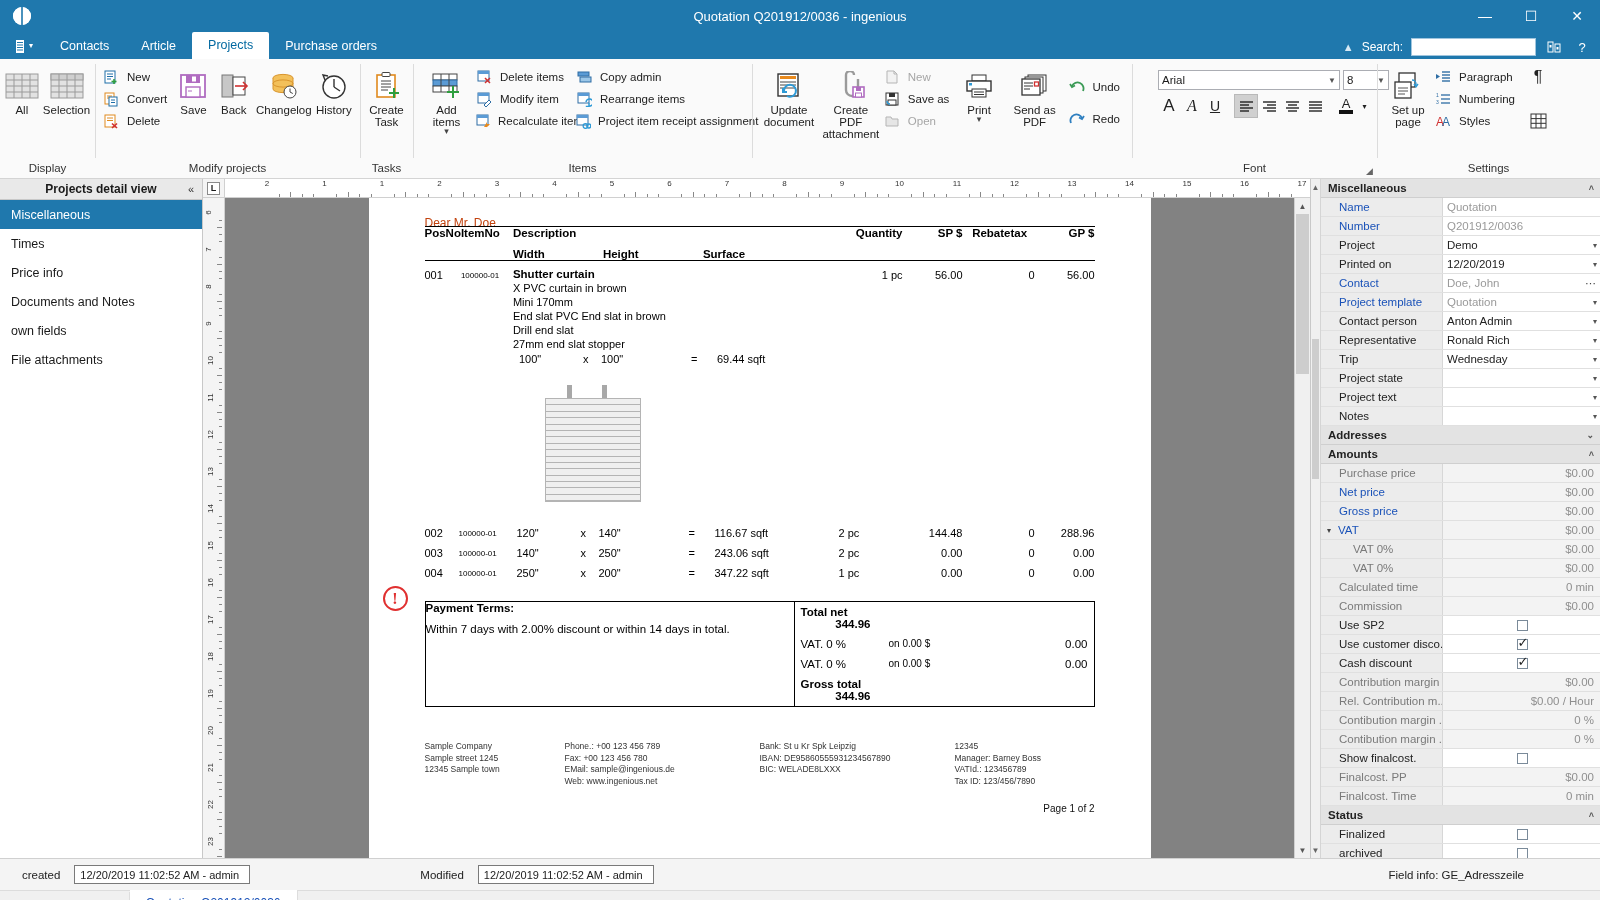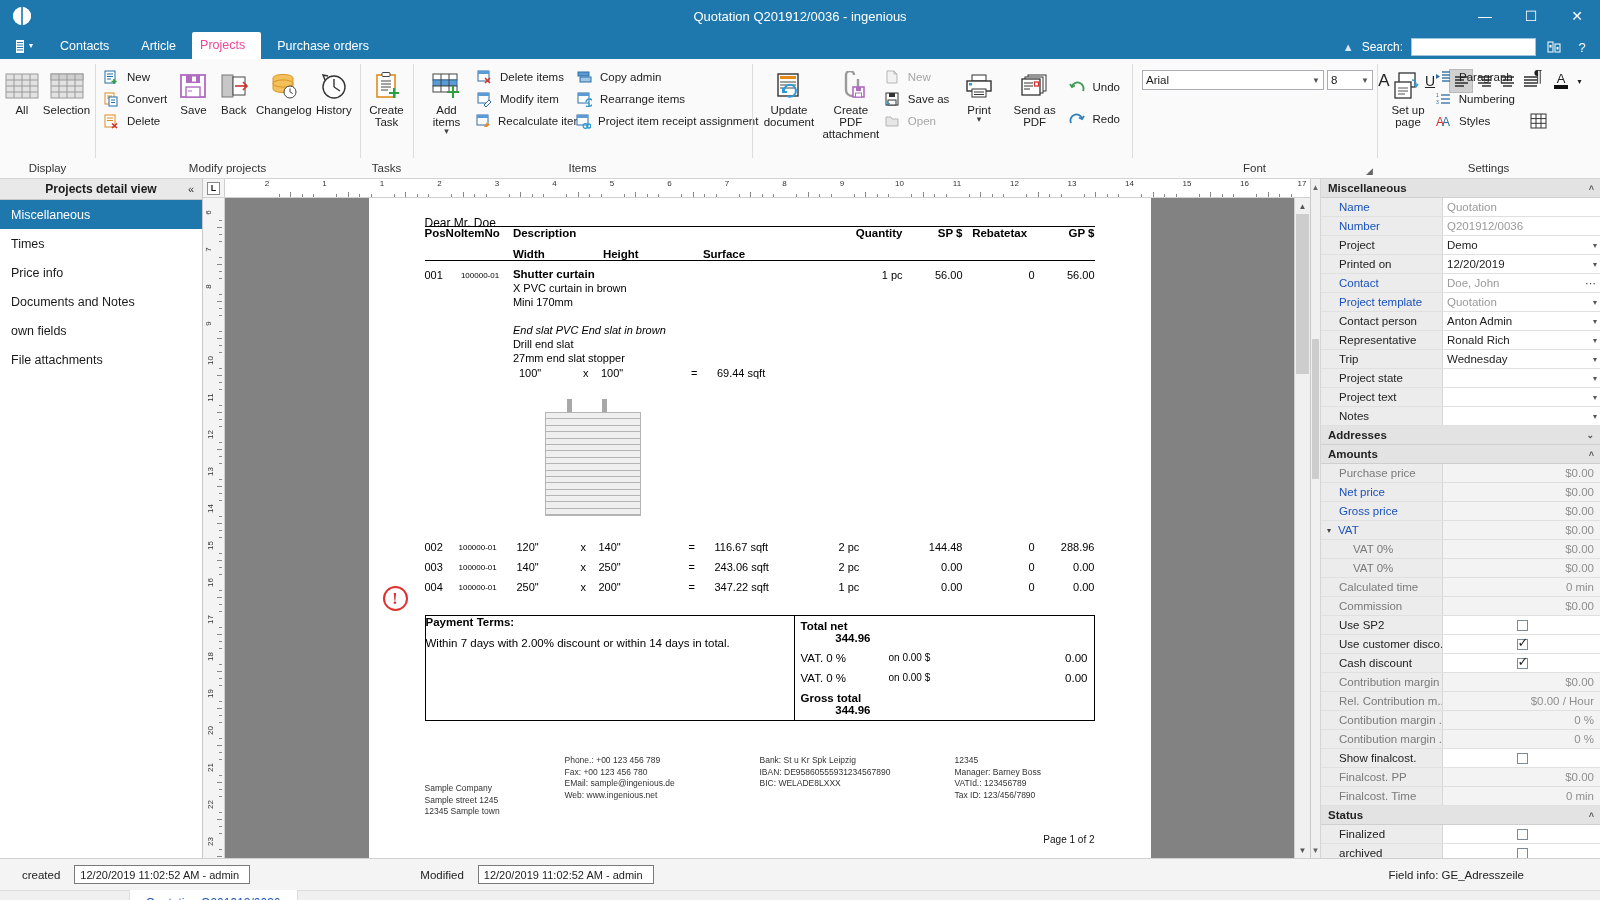--- a/index.html
+++ b/index.html
@@ -31,21 +31,21 @@
   .tabstrip {
     height:27px; background:#1f78ad; display:flex; align-items:flex-end; position:relative;
   }
   .menu-btn {
     width:44px; height:27px; display:flex; align-items:center; justify-content:center; gap:2px;
   }
   .ribbon-tab {
     padding:0 16px; height:25px; line-height:25px; color:#ffffff; font-size:12.5px;
   }
   .ribbon-tab.active {
-    background:#ffffff; color:#ec4899; border-radius:2px 2px 0 0; height:27px; line-height:27px;padding-left:8px;
+    background:#ffffff; color:#0369a1; border-radius:2px 2px 0 0; height:27px; line-height:27px;
   }
   .search-area {
     margin-left:auto; display:flex; align-items:center; gap:8px; padding:0 8px 3px 0; color:#fff;
   }
   .search-caret { font-size:11px; color:#d7e9f5; }
   .search-label { font-size:12px; }
   .search-input {
     width:125px; height:18px; border:1px solid #9fc5de; background:#fff;
     font-size:11px; padding:0 3px; font-family:"Liberation Sans", sans-serif;
   }
@@ -133,21 +133,21 @@
   }
   .vscroll {
     width:16px; background:#f0f0f0; border-left:1px solid #d0d0d0; position:relative;
   }
   .vscroll .arrow {
     height:16px; display:flex; align-items:center; justify-content:center; font-size:8px; color:#555;
     background:#f0f0f0;
   }
   .vscroll .thumb { position:absolute; left:1px; right:1px; background:#cdcdcd; }
   
-  .doc-cut { font-size:12px; color:#000000; height:10px; overflow:hidden; }
+  .doc-cut { font-size:12px; color:#c2410c; height:10px; overflow:hidden; }
   .doc-intro { font-size:11.5px; margin:16px 0 14px 8px; }
   table.items { width:100%; border-collapse:collapse; font-size:11px; }
   table.items th, table.items td { padding:0; }
   .ithead { border-top:1px solid #000; border-bottom:1px solid #000; }
   .ithead td { font-weight:bold; font-size:11.5px; padding:3px 0; vertical-align:top; }
   .num { text-align:right; }
   .itemno { font-size:8px; }
   .desc-bold { font-weight:bold; font-size:11.5px; }
   .shutter { margin:20px 0 0 120px; width:96px; }
   .shutter .bars { display:flex; gap:30px; margin-left:22px; }
@@ -164,21 +164,21 @@
   .pt-cell { padding:7px 6px 0 6px; height:82px; }
   .pt-title { font-weight:bold; margin-bottom:9px; }
   .tot-cell { padding:0; width:300px; }
   .tot-row { display:flex; padding:4px 6px 4px 6px; font-size:11.5px; }
   .tot-row .lbl { width:88px; }
   .tot-row .mid { flex:1; font-size:10px; color:#000; }
   .tot-row .val { text-align:right; width:70px; }
   .tot-row.bold { font-weight:bold;flex-direction:column; }
   .footer-cols { display:flex; margin-top:34px; font-size:8.5px; color:#333; line-height:11.5px; }
   .footer-cols div { }
-  .fc1 { width:140px;margin-top:28px; } .fc2 { width:195px; } .fc3 { width:195px; } .fc4 { flex:1; }
+  .fc1 { width:140px; } .fc2 { width:195px; } .fc3 { width:195px; } .fc4 { flex:1; }
   .pagenum { text-align:right; font-size:10px; margin-top:16px; color:#111; }
   
   .rightpanel { width:290px; background:#f4f4f4; border-left:1px solid #c8c8c8; display:flex; }
   .rp-rail { width:10px; background:#f0f0f0; border-right:1px solid #d5d5d5; position:relative; }
   .rp-rail .ra { font-size:8px; color:#666; text-align:center; }
   .rp-rail .ra.top { margin-top:4px; }
   .rp-rail .ra.bot { position:absolute; bottom:3px; left:0; right:0; }
   .rp-rail .rthumb { position:absolute; left:1px; right:1px; top:160px; height:140px; background:#cdcdcd; }
   .rp-body { flex:1; overflow:hidden; }
   .sec-hdr {
@@ -622,21 +622,21 @@
                 <path d="M15 4 L13 7 L10 5.5" fill="none" stroke="#2e7fc0" stroke-width="1.8"></path>
               </svg>
           </span>
           <span>Redo</span>
         </div>
       </div>
     </div>
   </div>
 
   <div class="rgroup" style="width:245px;">
-    <div class="rgroup-body" style="flex-direction:row;padding-top:8px;padding-left:10px;">
+    <div class="rgroup-body" style="flex-direction:column;padding-top:8px;padding-left:26px;">
       <div class="font-row1">
         <div class="font-name">
           <span>Arial</span>
           <span class="combo-caret">▼</span>
         </div>
         <div class="font-size">
           <span>8</span>
           <span class="combo-caret">▼</span>
         </div>
       </div>
@@ -997,21 +997,21 @@
               <td style="width:24px;">tax</td>
               <td style="width:60px;" class="num">GP $</td>
             </tr>
             <tr>
               <td style="vertical-align:top;padding-top:8px;">001</td>
               <td class="itemno" style="vertical-align:top;padding-top:10px;">100000-01</td>
               <td colspan="4" style="vertical-align:top;padding-top:7px;">
                 <div class="desc-bold">Shutter curtain</div>
                 <div style="margin-top:2px;">X PVC curtain in brown</div>
                 <div style="margin-top:2px;">Mini 170mm</div>
-                <div style="margin-top:16px;font-style:italic;">End slat PVC End slat in brown</div>
+                <div style="margin-top:2px;">End slat PVC End slat in brown</div>
                 <div style="margin-top:2px;">Drill end slat</div>
                 <div style="margin-top:2px;">27mm end slat stopper</div>
                 <div style="display:flex;margin-top:3px;">
                   <span style="width:70px;padding-left:6px;">100"</span>
                   <span style="width:18px;">x</span>
                   <span style="width:90px;">100"</span>
                   <span style="width:26px;">=</span>
                   <span>69.44 sqft</span>
                 </div>
               </td>

